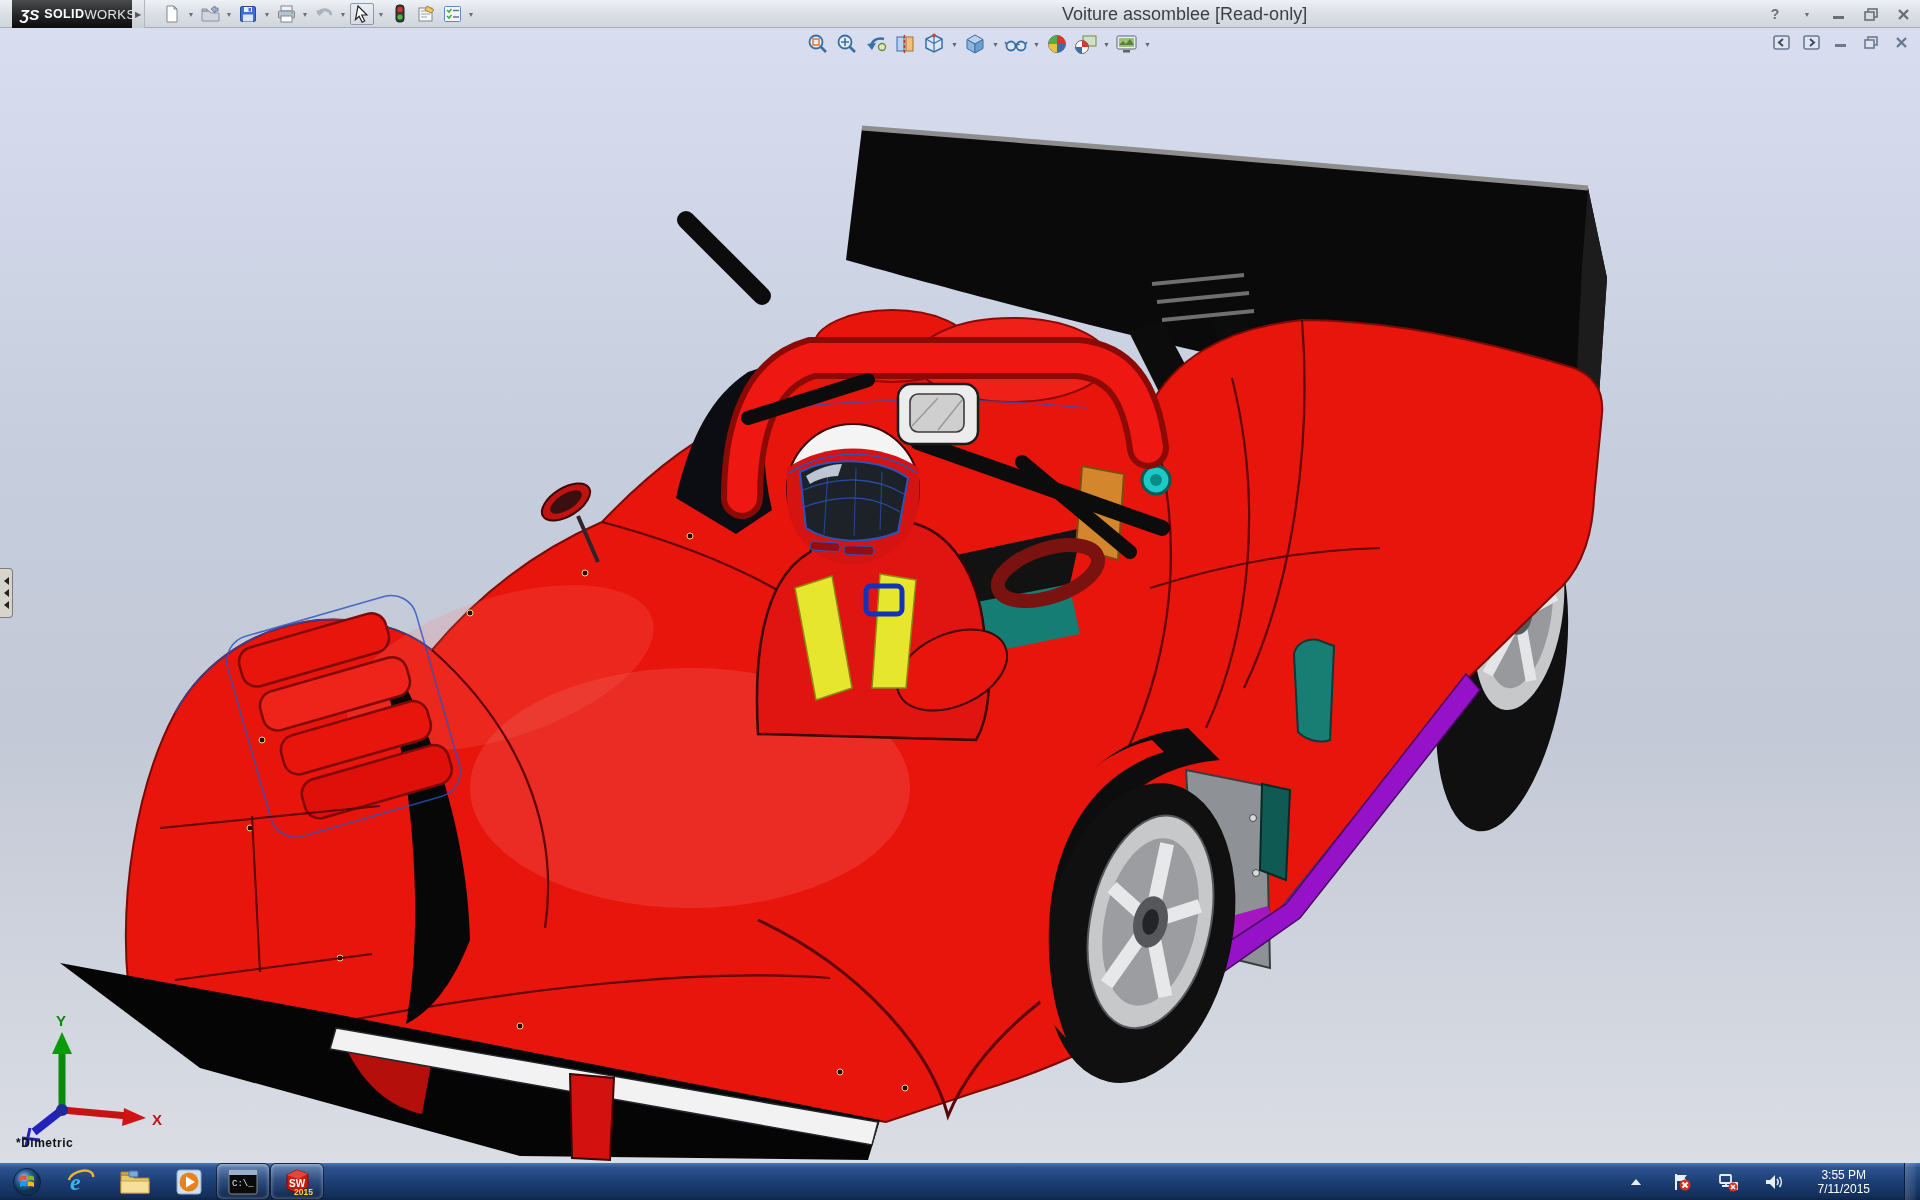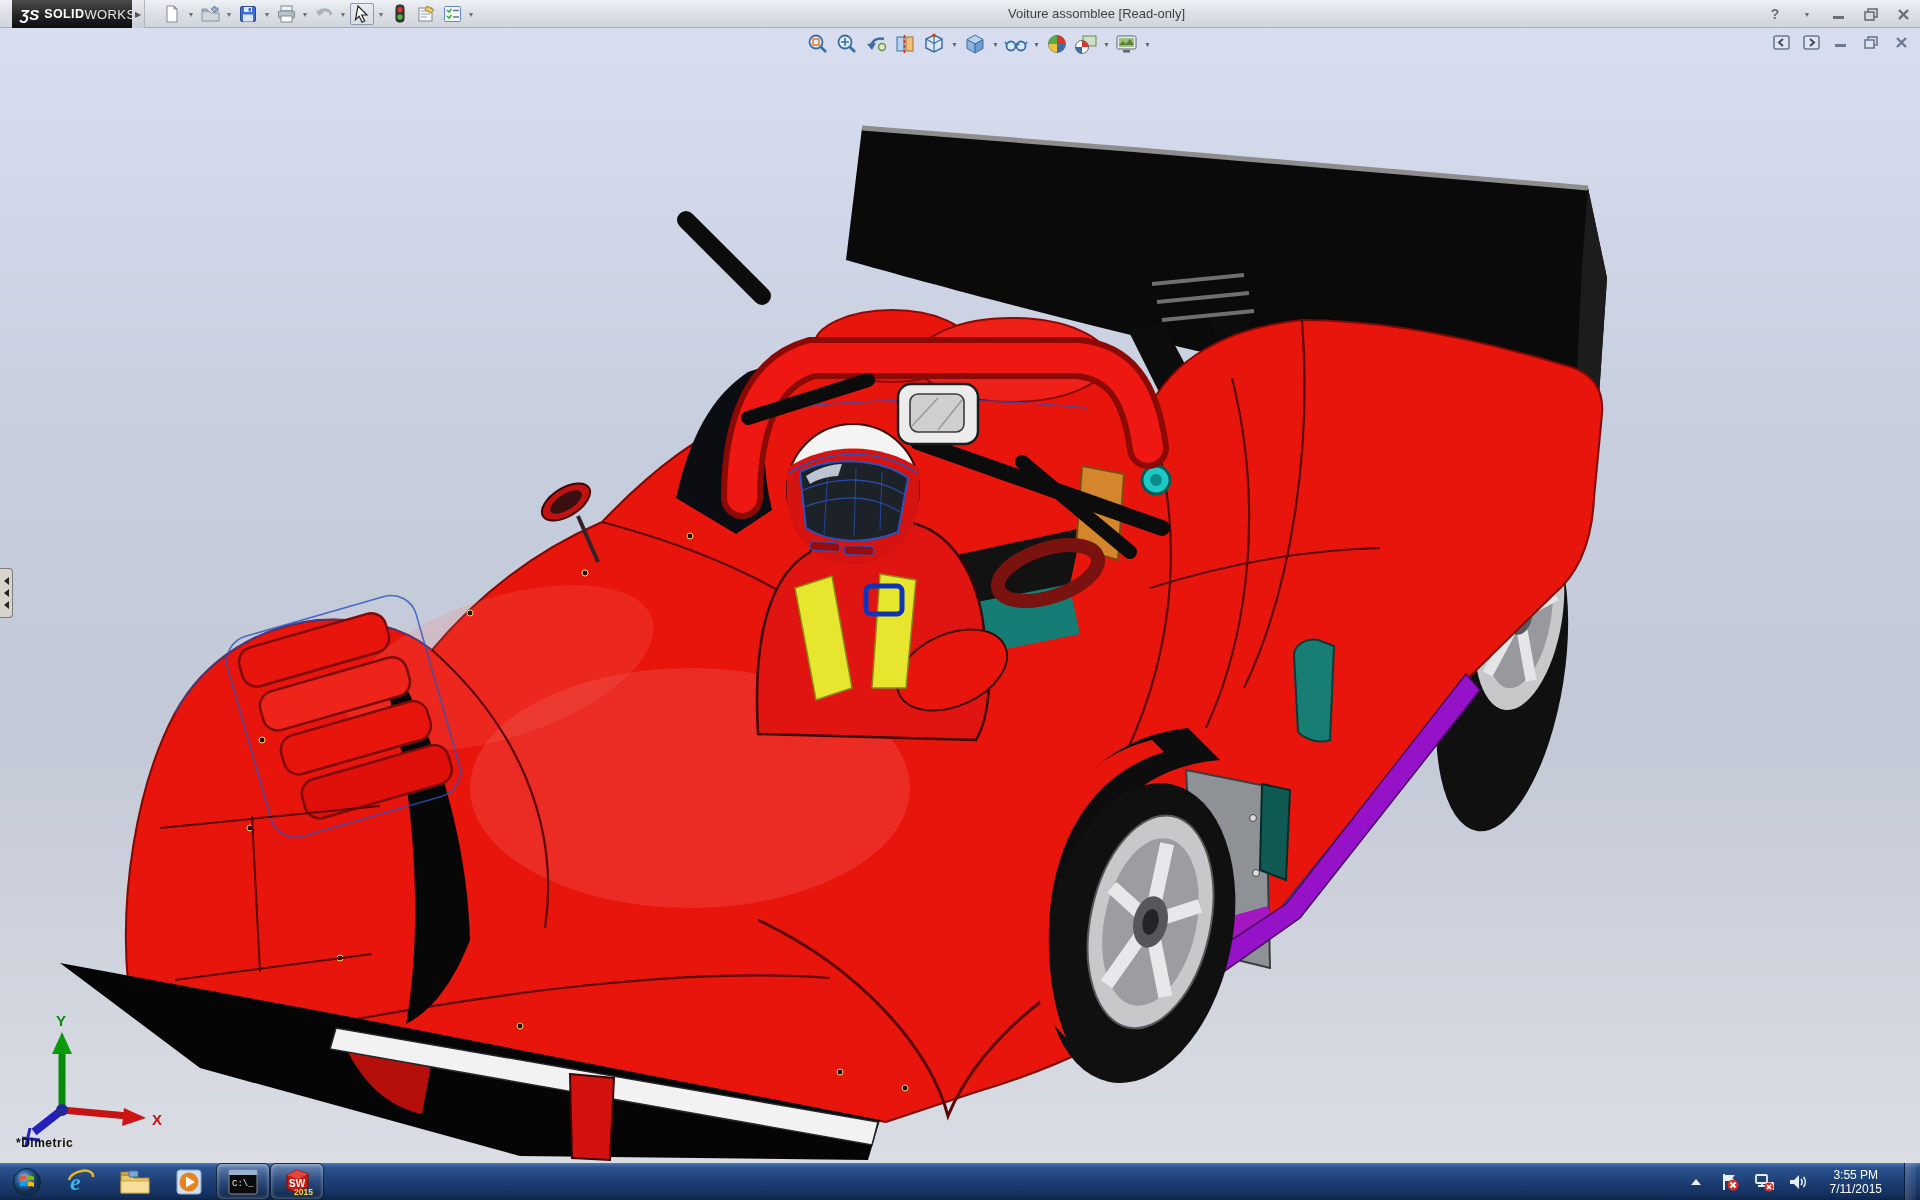--- a/index.html
+++ b/index.html
@@ -16,22 +16,22 @@
   .brand-glyph { font-style:italic; font-weight:bold; font-size:15px; margin-right:5px; }
   .brand-bold { font-weight:bold; font-size:12.5px; letter-spacing:.4px; }
   .brand-light { font-weight:normal; font-size:13px; letter-spacing:.4px; color:#e8e8e8; }
   .brand-tab { position:absolute; left:132px; top:0; width:13px; height:28px;
     background:linear-gradient(180deg,#e8ebef,#c9ced6); border-right:1px solid #b2b7bf;
     color:#555; font-size:8px; display:flex; align-items:center; justify-content:center; }
   .tb-icons { position:absolute; left:160px; top:2px; height:24px; display:flex; align-items:center; gap:2px; }
   .ticon { width:24px; height:22px; display:flex; align-items:center; justify-content:center; border:1px solid transparent; border-radius:2px; }
   .ticon.pressed { background:linear-gradient(#e9edf3,#d6dce5); border:1px solid #8e9aab; }
   .drop { width:10px; height:22px; color:#6a7077; font-size:7px; display:flex; align-items:center; justify-content:center; }
-  .title-text { position:absolute; left:1008px; top:0; height:39px; line-height:28px;
-    font-size:13px; color:#3c3f44; }
+  .title-text { position:absolute; left:1062px; top:0; height:39px; line-height:28px;
+    font-size:18px; color:#3c3f44; }
   .win-controls { position:absolute; right:6px; top:0; height:28px; display:flex; align-items:center; gap:10px; color:#6a6f77; }
   .wc { width:22px; height:18px; display:flex; align-items:center; justify-content:center; }
 
   
   .viewport { position:absolute; left:0; top:28px; width:1920px; height:1135px;
     background:linear-gradient(180deg,#d8deef 0%,#c6cddd 38%,#c3c9d6 62%,#dadde4 100%); }
   .headsup { position:absolute; left:805px; top:4px; display:flex; align-items:center; gap:3px; }
   .hicon { width:26px; height:24px; display:flex; align-items:center; justify-content:center; border-radius:2px; }
   .hdrop { width:9px; height:24px; color:#5f6670; font-size:7px; display:flex; align-items:center; justify-content:center; }
   .doc-controls { position:absolute; right:10px; top:6px; display:flex; align-items:center; gap:12px; color:#6b7a92; }
@@ -43,21 +43,21 @@
   .view-label { position:absolute; left:16px; top:1108px; font-size:12px; font-weight:bold; color:#111; letter-spacing:.5px; }
   .carsvg { position:absolute; inset:0; }
 
   
   .taskbar { position:absolute; left:0; top:1163px; width:1920px; height:37px;
     background:linear-gradient(180deg,#4d79b2 0%,#2c5390 12%,#1d3f75 50%,#142f5c 88%,#0e2547 100%);
     display:flex; align-items:center; }
   .tbtn { width:54px; height:37px; display:flex; align-items:center; justify-content:center; }
   .tbtn.active { background:linear-gradient(180deg,rgba(255,255,255,.28),rgba(255,255,255,.08) 45%,rgba(0,0,0,.12));
     border:1px solid rgba(10,25,50,.8); border-radius:6px; box-shadow:inset 0 0 4px rgba(255,255,255,.45); }
-  .tray { margin-left:auto; display:flex; align-items:center; gap:14px; padding-right:4px; }
+  .tray { margin-left:auto; display:flex; align-items:center; gap:26px; padding-right:4px; }
   .clock { color:#fff; font-size:12px; text-align:center; line-height:14px; padding:0 8px; }
   .show-desktop { width:12px; height:37px; border-left:1px solid #0a1d3a;
     background:linear-gradient(90deg,rgba(255,255,255,.18),rgba(255,255,255,.05)); }
   .trayicon { width:20px; height:20px; display:flex; align-items:center; justify-content:center; }
 </style>
 </head>
 <body>
 
 <div class="titlebar">
   <div class="brand">

